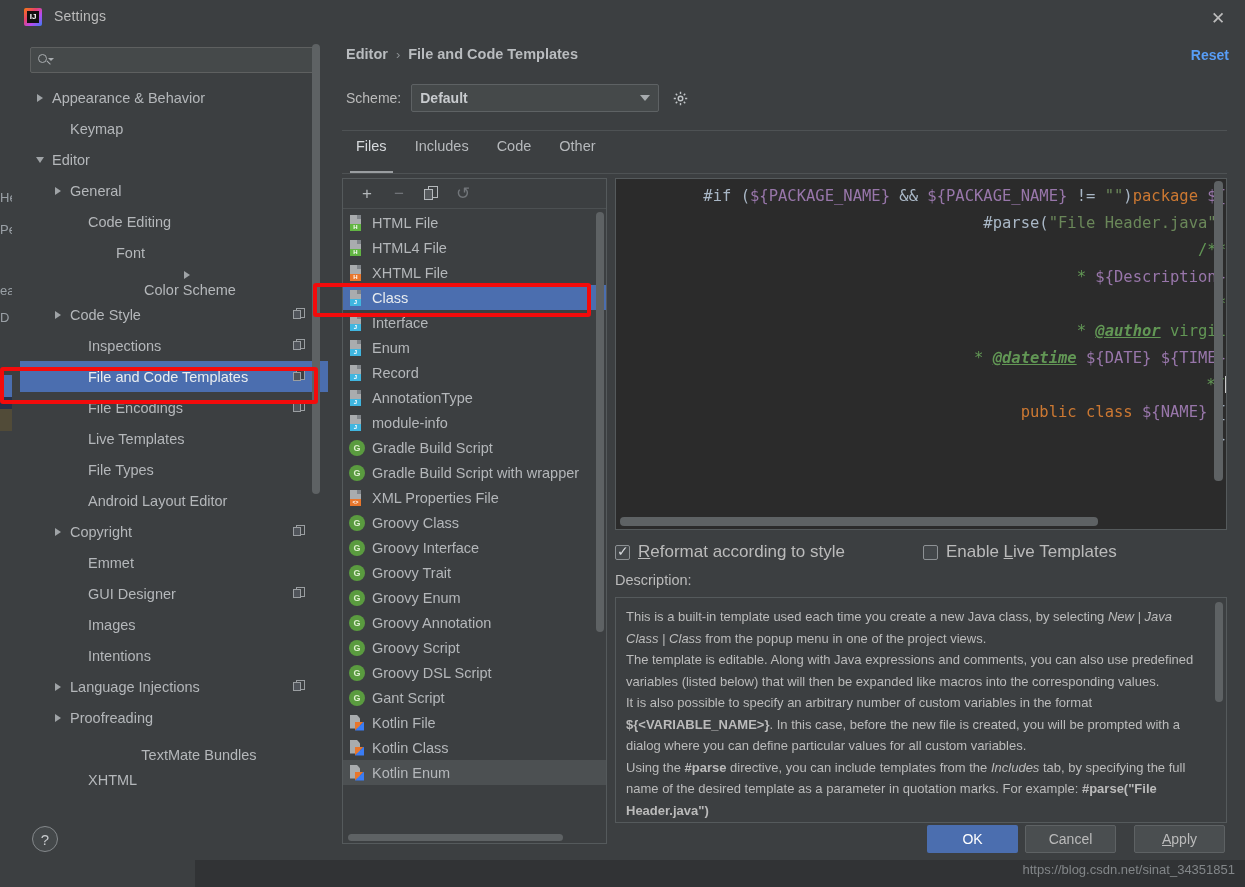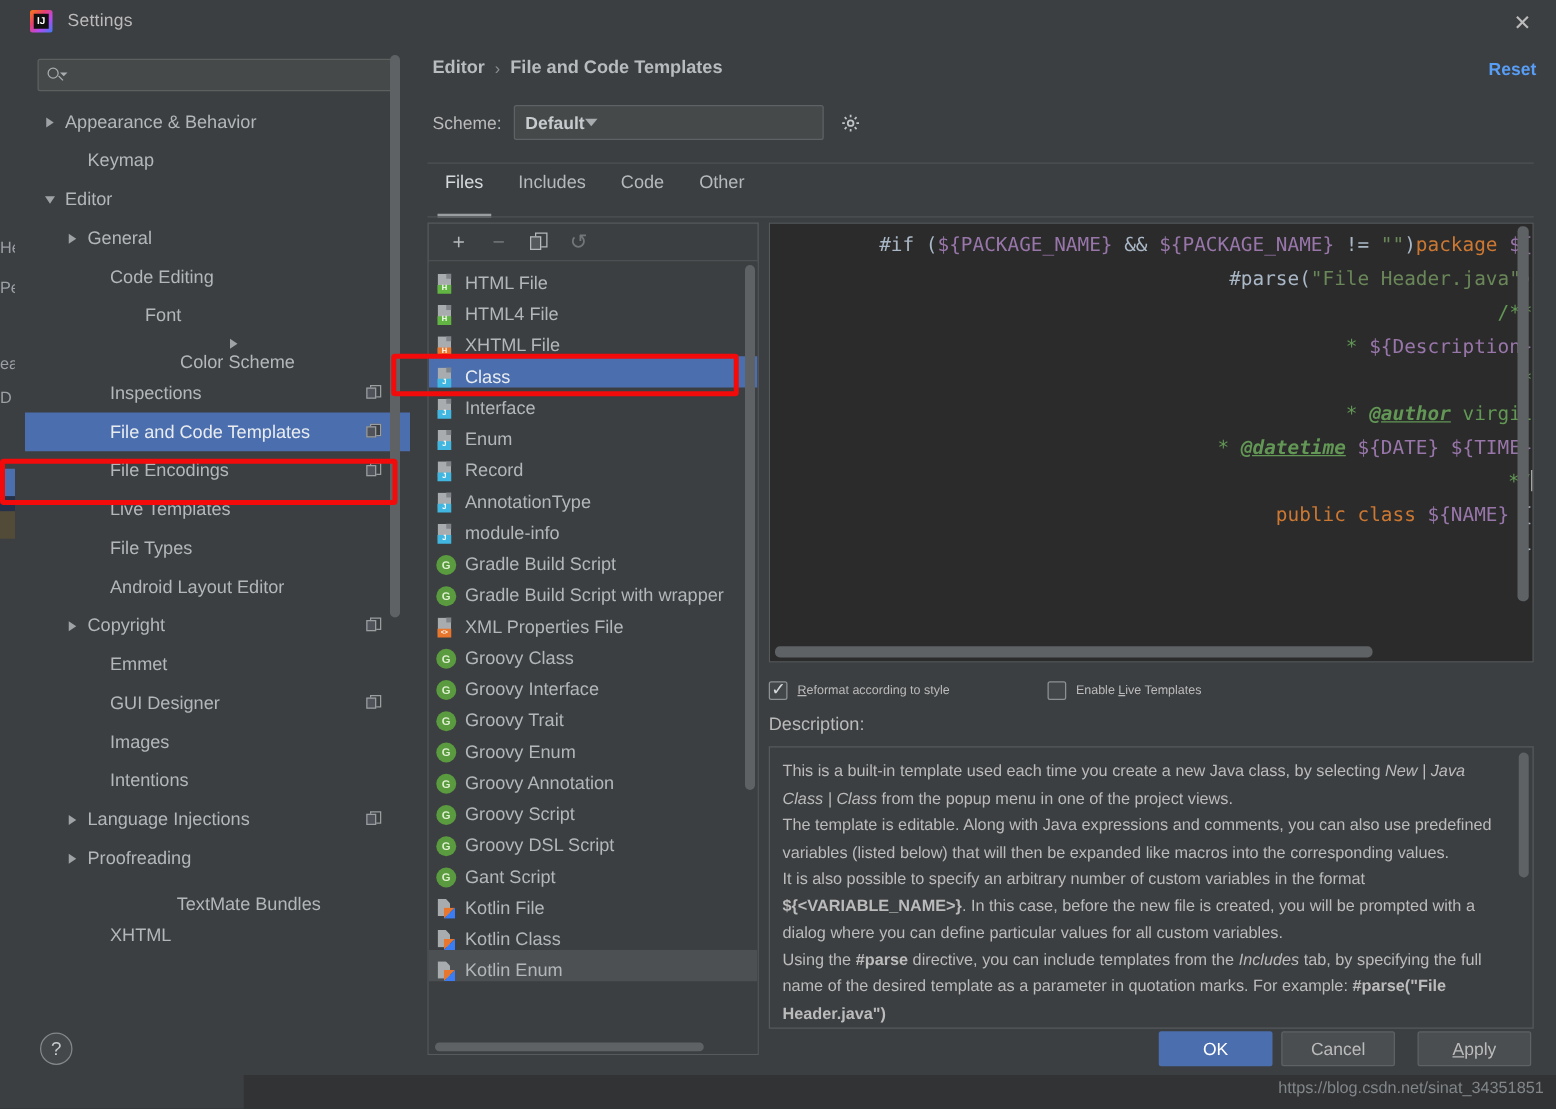--- a/index.html
+++ b/index.html
@@ -171,21 +171,21 @@
   }
 
   #scheme-row {
     position: absolute; left: 12px; top: 50px;
     display: flex; align-items: center; gap: 10px;
   }
   #scheme-label { color: #bbbbbb; font-size: 14px; }
   #scheme-select {
     width: 248px; height: 28px; background: #45494a;
     border: 1px solid #5e6264; border-radius: 2px;
-    display: flex; align-items: center; 
+    display: flex; align-items: center; justify-content: space-between;
     padding: 0 8px; cursor: pointer;
   }
   #scheme-value { color: #c8cbce; font-size: 14px; font-weight: bold; }
   #scheme-arrow {
     border-left: 5px solid transparent; border-right: 5px solid transparent;
     border-top: 6px solid #a7abae;
   }
   #gear-btn {
     width: 22px; height: 22px; position: relative; cursor: pointer;
     display: flex; align-items: center; justify-content: center;
@@ -228,21 +228,21 @@
   .tb-btn {
     width: 32px; height: 26px; display: flex; align-items: center;
     justify-content: center; cursor: pointer; color: #b5b9bc; font-size: 17px;
   }
   .tb-btn.dim { color: #72767a; }
   #tpl-list {
     position: absolute; left: 0; top: 31px; width: 263px; height: 633px;
     overflow: hidden; background: #3c3f41;
   }
   .tpl-row {
-    height: 25px; display: flex; align-items: flex-end; gap: 7px;
+    height: 25px; display: flex; align-items: center; gap: 7px;
     padding-left: 6px; color: #b4b7ba; font-size: 14.5px;
     white-space: nowrap; cursor: default;
   }
   .tpl-row.selected { background: #4b6eaf; color: #e8ecef; }
   .tpl-row.hover { background: #4c5052; }
 
   
   .ficon { width: 16px; height: 16px; position: relative; flex: 0 0 16px; }
   .ficon .page {
     position: absolute; left: 1px; top: 0px; width: 11px; height: 13px;
@@ -329,21 +329,21 @@
   }
   .cb-wrap { display: flex; align-items: center; gap: 8px; cursor: pointer; }
   .cb {
     width: 15px; height: 15px; border: 1px solid #8d9194; background: #43474a;
     border-radius: 2px; position: relative; flex: 0 0 15px;
   }
   .cb.checked::after {
     content: "✓"; position: absolute; left: 1px; top: -3px;
     color: #d6d9dc; font-size: 14px; line-height: 16px;
   }
-  .cb-label { color: #bbbbbb; font-size: 10px; }
+  .cb-label { color: #bbbbbb; font-size: 17px; }
   .cb-label .mn { text-decoration: underline; }
 
   #desc-label {
     position: absolute; left: 281px; top: 538px;
     color: #bbbbbb; font-size: 14.5px;
   }
   #desc-panel {
     position: absolute; left: 281px; top: 563px; width: 612px; height: 226px;
     border: 1px solid #555a5c; background: #3c3f41; overflow: hidden;
   }
@@ -447,20 +447,28 @@
           <span class="tw"></span>
           <span>Code Editing</span>
         </div>
         <div class="tree-row" style="padding-left: 50px; gap: 28px;">
           <span class="tw"></span>
           <span>Font</span>
         </div>
         <div class="tree-row" style="padding-left: 32px; flex-direction: column;">
           <span class="tw right"></span>
           <span>Color Scheme</span>
+        </div>
+        <div class="tree-row" style="padding-left: 32px;">
+          <span class="tw right"></span>
+          <span>Code Style</span>
+          <span class="copy-badge">
+            <span class="b1"></span>
+            <span class="b2"></span>
+          </span>
         </div>
         <div class="tree-row" style="padding-left: 50px;">
           <span class="tw"></span>
           <span>Inspections</span>
           <span class="copy-badge">
             <span class="b1"></span>
             <span class="b2"></span>
           </span>
         </div>
         <div class="tree-row selected" style="padding-left: 50px;">

